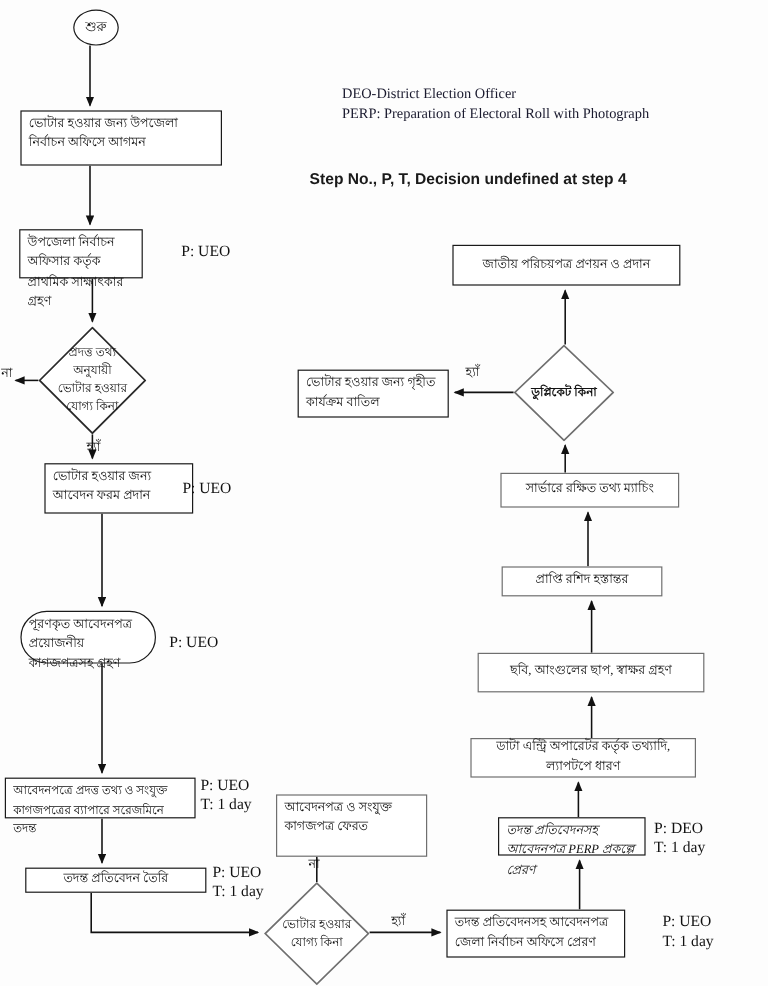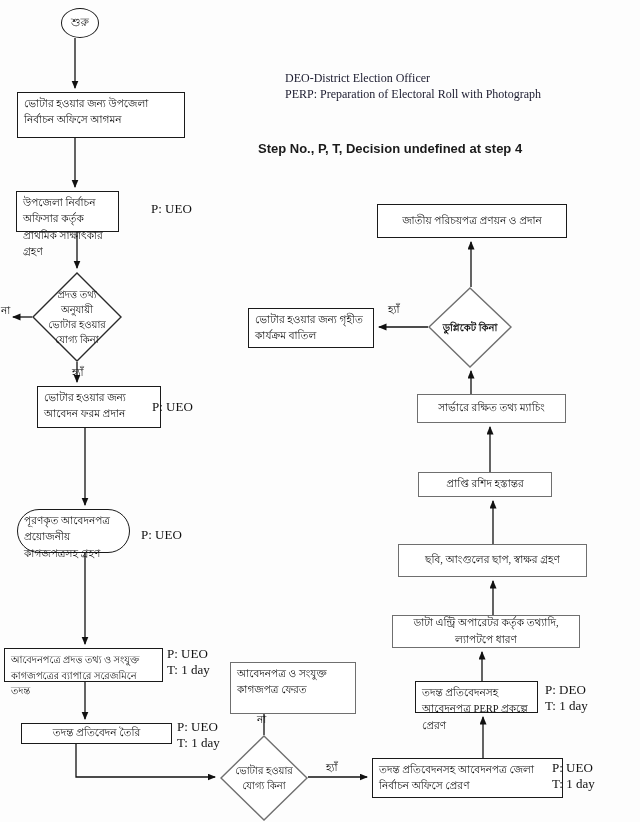--- a/index.html
+++ b/index.html
@@ -121,29 +121,29 @@
 
   <div class="diamond" style="left:220px;top:735px;width:88px;height:86px;">
     <svg width="88" height="86">
       <polygon points="44,1 87,43 44,85 1,43" fill="#fff" stroke="#6f6f6f" stroke-width="1.4"></polygon>
     </svg>
     <div class="dtext">ভোটার হওয়ার যোগ্য কিনা</div>
   </div>
   <div class="edgelabel" style="left:257px;top:712px;">না</div>
   <div class="edgelabel" style="left:326px;top:760px;">হ্যাঁ</div>
 
-  <div class="node" style="left:372px;top:758px;width:191px;height:40px;">
+  <div class="node" style="left:372px;top:758px;width:149px;height:40px;">
     <span>তদন্ত প্রতিবেদনসহ আবেদনপত্র জেলা নির্বাচন অফিসে প্রেরণ</span>
   </div>
   <div class="sidelabel" style="left:552px;top:760px;">
     <div>P: UEO</div>
     <div>T: 1 day</div>
   </div>
 
-  <div class="node" style="left:415px;top:681px;width:123px;height:32px;">
+  <div class="node" style="left:415px;top:681px;width:123px;height:32px;font-style:italic;">
     <span>তদন্ত প্রতিবেদনসহ আবেদনপত্র PERP প্রকল্পে প্রেরণ</span>
   </div>
   <div class="sidelabel" style="left:545px;top:682px;">
     <div>P: DEO</div>
     <div>T: 1 day</div>
   </div>
 
   <div class="node gray center" style="left:392px;top:615px;width:188px;height:33px;">
     <span>ডাটা এন্ট্রি অপারেটর কর্তৃক তথ্যাদি, ল্যাপটপে ধারণ</span>
   </div>

